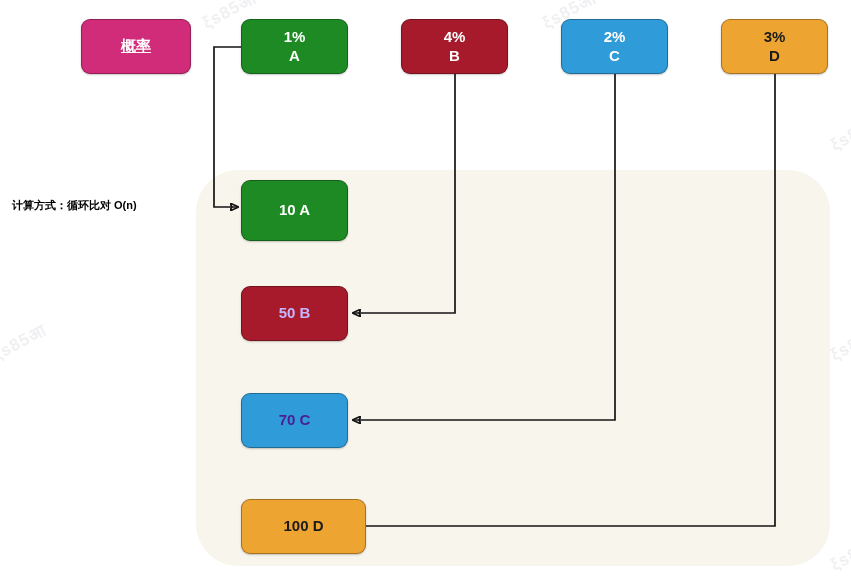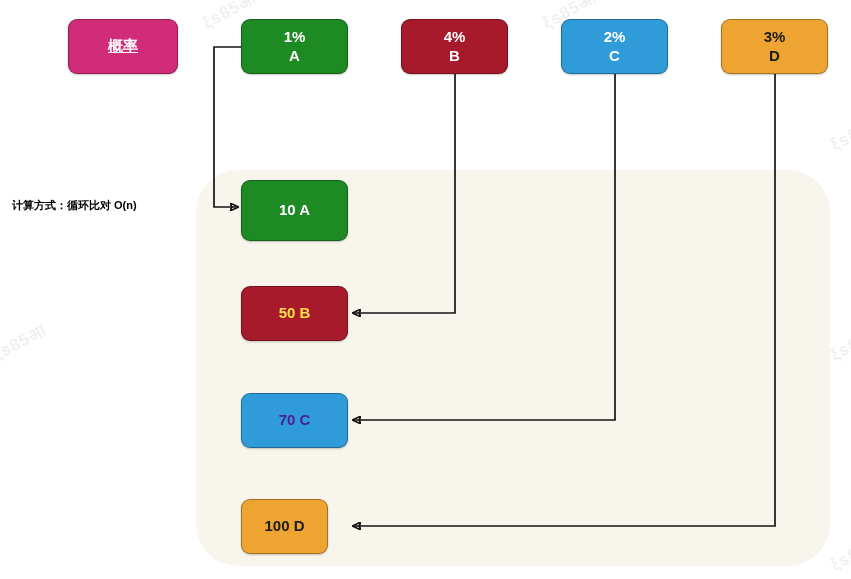--- a/index.html
+++ b/index.html
@@ -104,21 +104,21 @@
 
     <path d="M241,47 L214,47 L214,207 L238,207" marker-end="url(#arrowhead)"></path>
 
     <path d="M455,74 L455,313 L353,313" marker-end="url(#arrowhead)"></path>
 
     <path d="M615,74 L615,420 L353,420" marker-end="url(#arrowhead)"></path>
 
     <path d="M775,74 L775,526 L353,526" marker-end="url(#arrowhead)"></path>
   </svg>
 
-  <div class="node" style="left:68px; top:19px; width:110px; height:55px; background:#d12c79; color:#ffffff;text-decoration:underline;">
+  <div class="node" style="left:81px; top:19px; width:110px; height:55px; background:#d12c79; color:#ffffff;text-decoration:underline;">
     <span class="nm">概率</span>
   </div>
 
   <div class="node" style="left:241px; top:19px; width:107px; height:55px; background:#1e8a23; color:#ffffff;">
     <span class="pct">1%</span>
     <span class="nm">A</span>
   </div>
 
   <div class="node" style="left:401px; top:19px; width:107px; height:55px; background:#a61a2c; color:#ffffff;">
     <span class="pct">4%</span>
@@ -134,25 +134,25 @@
     <span class="pct">3%</span>
     <span class="nm">D</span>
   </div>
 
   <div class="caption" style="left:12px; top:198px;">计算方式：循环比对 O(n)</div>
 
   <div class="node" style="left:241px; top:180px; width:107px; height:61px; background:#1e8a23; color:#ffffff;">
     <span class="nm">10 A</span>
   </div>
 
-  <div class="node" style="left:241px; top:286px; width:107px; height:55px; background:#a61a2c; color:#fde047;">
+  <div class="node" style="left:241px; top:286px; width:107px; height:55px; background:#a61a2c; color:#c4b5fd;">
     <span class="nm">50 B</span>
   </div>
 
   <div class="node" style="left:241px; top:393px; width:107px; height:55px; background:#2f9bd8; color:#4c1d95;">
     <span class="nm">70 C</span>
   </div>
 
-  <div class="node" style="left:241px; top:499px; width:87px; height:55px; background:#eda431; color:#1b1b1b;">
+  <div class="node" style="left:241px; top:499px; width:125px; height:55px; background:#eda431; color:#1b1b1b;">
     <span class="nm">100 D</span>
   </div>
 
 </div>
 
 </body></html>

